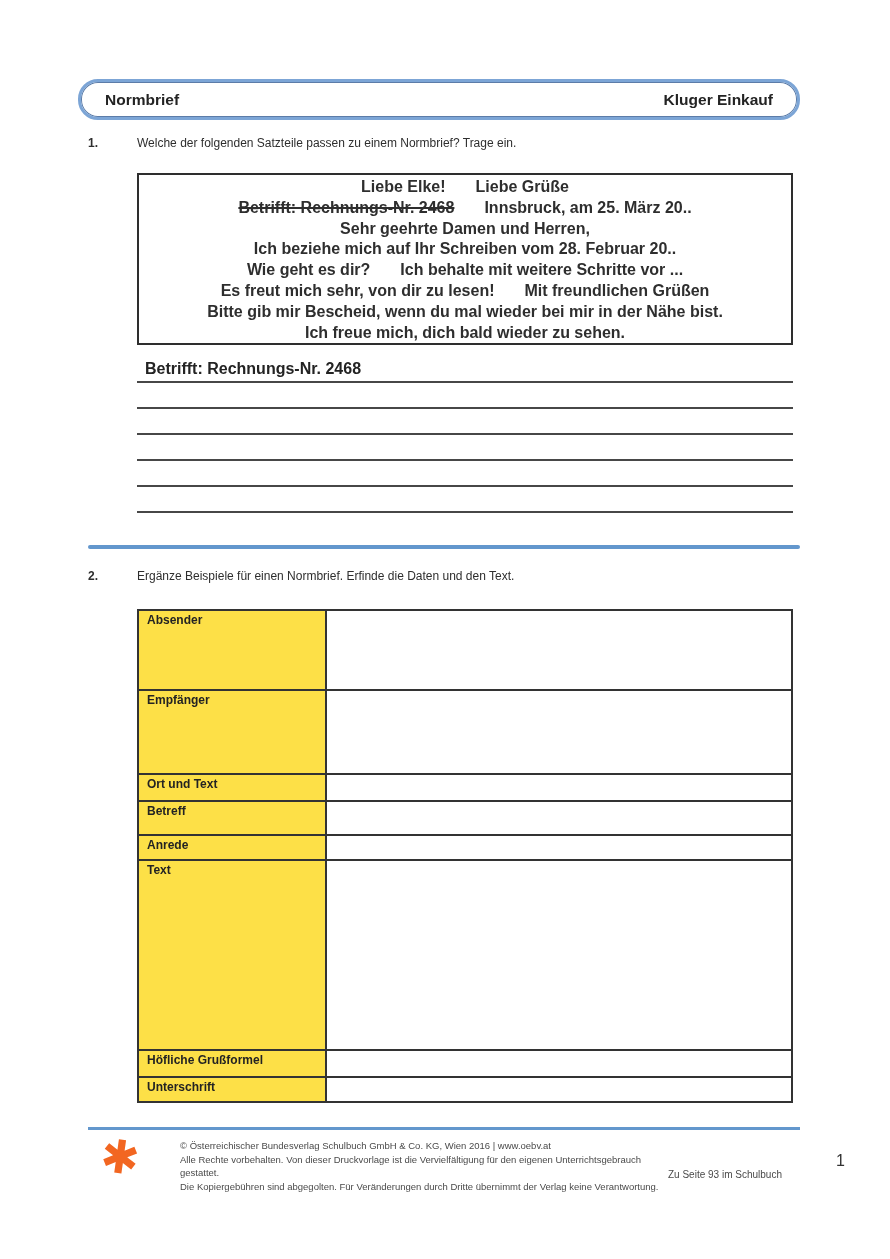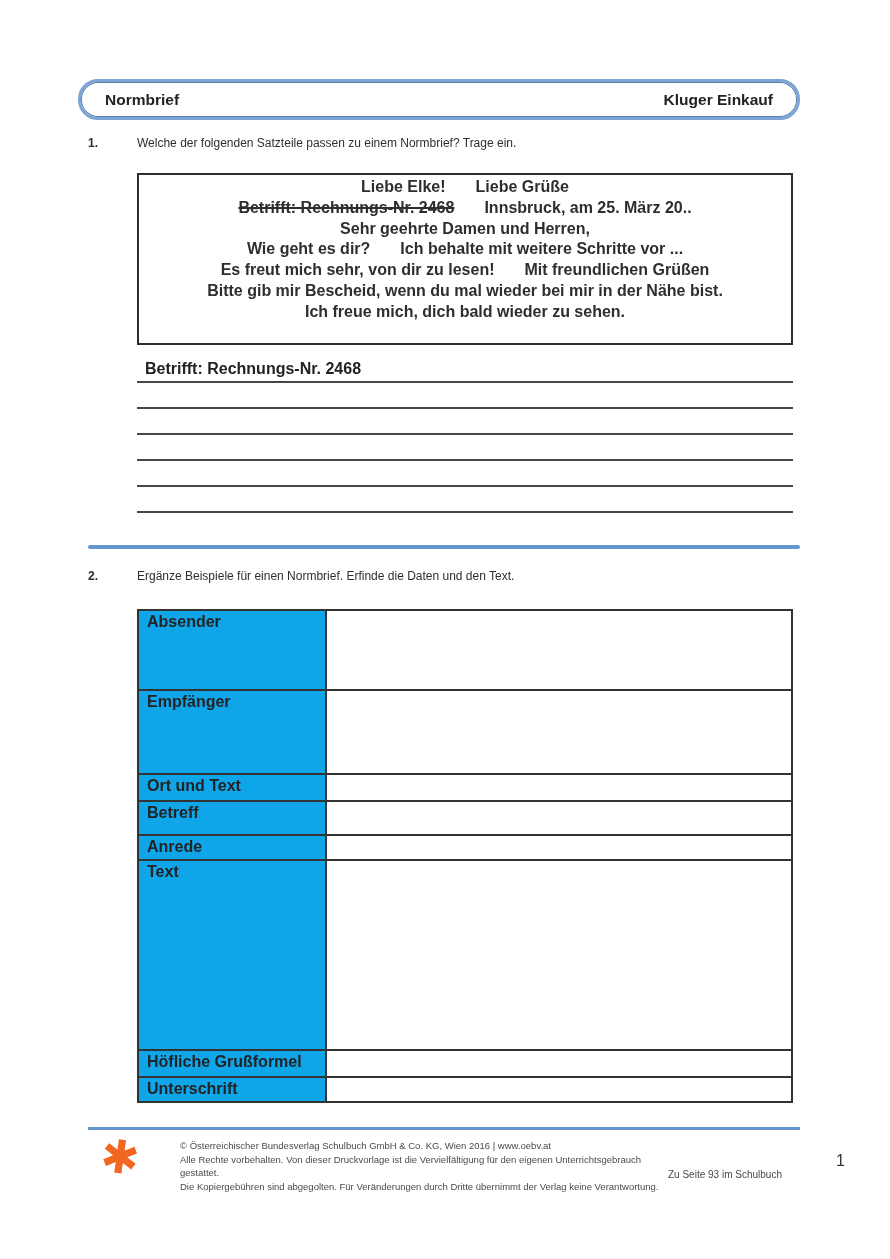--- a/index.html
+++ b/index.html
@@ -32,21 +32,21 @@
   .answer-line{height:24px;border-bottom:2px solid #474747;font-weight:bold;font-size:16px;}
   .answer-line span{display:block;padding-left:8px;line-height:24px;color:#232323;}
   
   .divider{position:absolute;left:88px;top:545px;width:712px;height:4px;background:#6397CD;border-radius:2px;}
   
   .norm-table{
     position:absolute;left:137px;top:609px;width:656px;border-collapse:collapse;table-layout:fixed;
   }
   .norm-table td{border:2px solid #333333;box-sizing:border-box;}
   .label-cell{
-    width:188px;background:#0ea5e9;font-weight:bold;font-size:16px;color:#232323;
+    width:188px;background:#fde047;font-weight:bold;font-size:12px;color:#232323;
     padding:2px 8px;vertical-align:top;
   }
   .value-cell{background:#ffffff;}
   
   .footer-rule{position:absolute;left:88px;top:1127px;width:712px;height:3px;background:#6397CD;}
   .footer-logo{
     position:absolute;left:96px;top:1133px;width:48px;text-align:center;
     font-size:46px;line-height:48px;color:#F26621;transform:rotate(8deg);
   }
   .footer-text{
@@ -70,20 +70,21 @@
   </div>
 
   <div class="task task1">
     <span class="task-number">1.</span><span>Welche der folgenden Satzteile passen zu einem Normbrief? Trage ein.</span>
   </div>
 
   <div class="phrase-box" id="phrase-box">
       <div class="phrase-line"><span class="seg">Liebe Elke!</span><span class="seg">Liebe Grüße</span></div>
       <div class="phrase-line"><span class="seg struck">Betrifft: Rechnungs-Nr. 2468</span><span class="seg">Innsbruck, am 25. März 20..</span></div>
       <div class="phrase-line"><span class="seg">Sehr geehrte Damen und Herren,</span></div>
+      <div class="phrase-line"><span class="seg">Ich beziehe mich auf Ihr Schreiben vom 28. Februar 20..</span></div>
       <div class="phrase-line"><span class="seg">Wie geht es dir?</span><span class="seg">Ich behalte mit weitere Schritte vor ...</span></div>
       <div class="phrase-line"><span class="seg">Es freut mich sehr, von dir zu lesen!</span><span class="seg">Mit freundlichen Grüßen</span></div>
       <div class="phrase-line"><span class="seg">Bitte gib mir Bescheid, wenn du mal wieder bei mir in der Nähe bist.</span></div>
       <div class="phrase-line"><span class="seg">Ich freue mich, dich bald wieder zu sehen.</span></div>
     </div>
 
   <div class="answer-lines" id="answer-lines">
       <div class="answer-line">
         <span>Betrifft: Rechnungs-Nr. 2468</span>
       </div>

